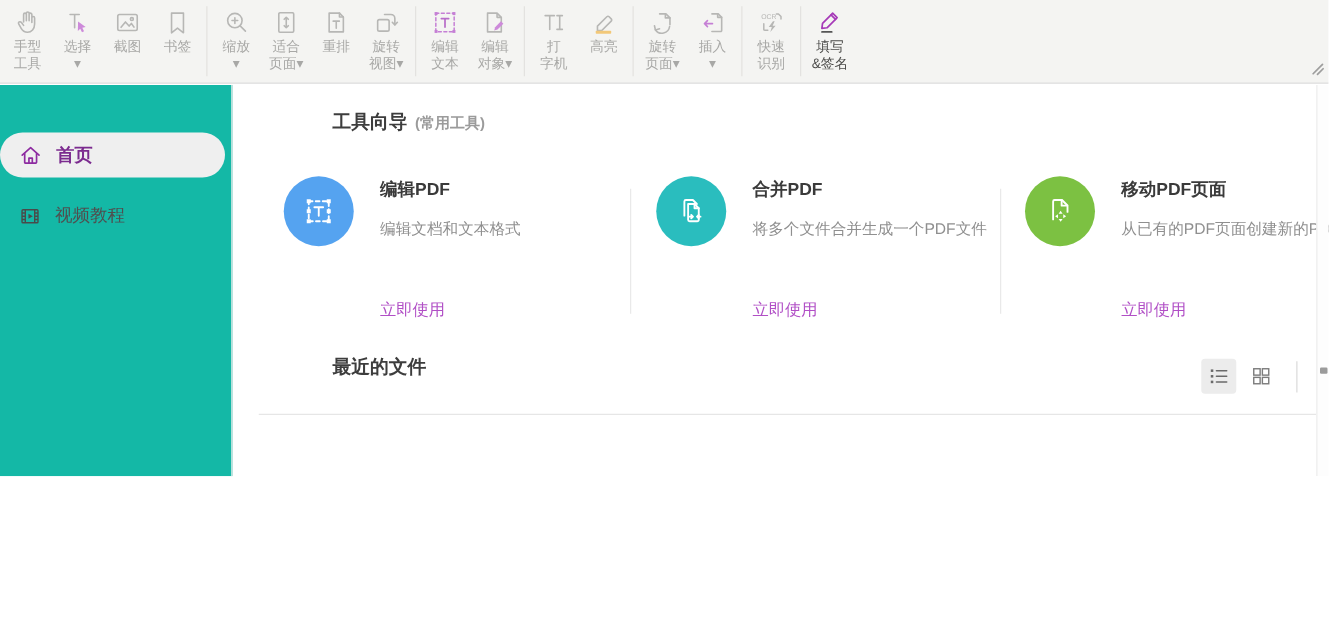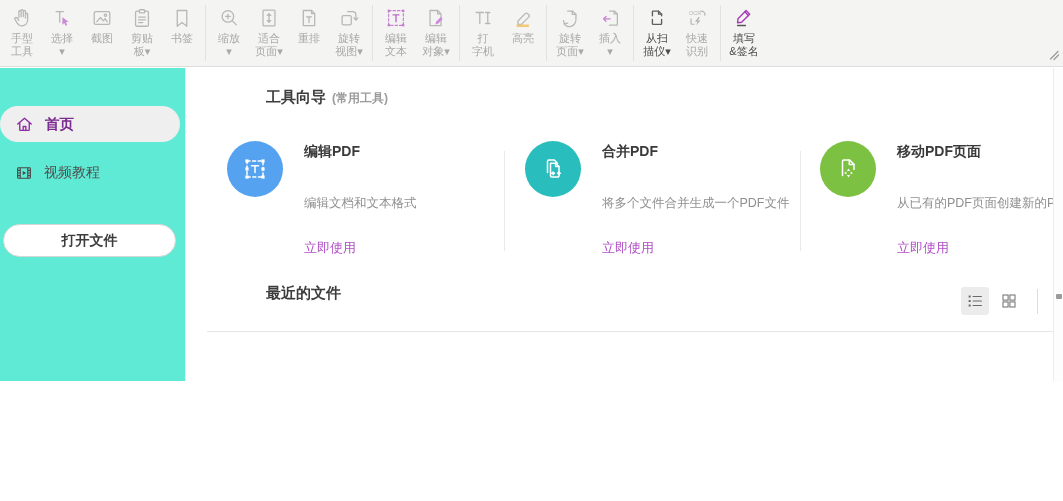--- a/index.html
+++ b/index.html
@@ -15,21 +15,21 @@
              align-items:center; gap:2px; color:#b7b7b5; cursor:default; }
   .tb-ico { height:24px; display:flex; align-items:center; justify-content:center; }
   .tb-lbl { font-size:11px; line-height:13px; color:#a8a8a6; text-align:center; white-space:pre-line; }
   .tb-item.enabled { color:#5f5f5d; }
   .tb-item.enabled .tb-lbl { color:#4c4c4a; }
   .tb-sep { width:1px; background:#e3e2e0; margin:5px 3px; }
   .tb-collapse { position:absolute; right:3px; top:49px; }
 
   
   .sidebar { position:absolute; top:68px; left:0; width:186px; bottom:0;
-             background:#5eead4; border-right:1px solid #ececec; }
+             background:#14b8a6; border-right:1px solid #ececec; }
   .nav-item { position:absolute; left:0; width:180px; height:36px; border-radius:18px;
               display:flex; align-items:center; cursor:pointer; }
   .nav-item .nico { margin-left:15px; display:flex; }
   .nav-item .nlbl { margin-left:11px; font-size:14px; color:#4f4f4f; }
   .nav-home { top:38px; background:#efefef; }
   .nav-home .nlbl { color:#7b2b8f; font-weight:bold; font-size:14.5px; }
   .nav-videos { top:87px; }
   .open-file-btn { position:absolute; top:156px; left:3px; width:173px; height:33px;
               border:1px solid #d6d6d6; border-radius:17px; background:#fff;
               display:flex; align-items:center; justify-content:center;
@@ -41,21 +41,21 @@
   .tools-head { position:absolute; left:35px; top:20px; display:flex; align-items:baseline; gap:6px; }
   .tools-sub { font-size:12px; color:#9b9b9b; font-weight:bold; }
 
   .card { position:absolute; top:71px; width:285px; height:112px; cursor:default; }
   .card-ico { position:absolute; left:5px; top:2px; width:56px; height:56px; border-radius:50%;
               display:flex; align-items:center; justify-content:center; }
   .c-blue  { background:#55a3f0; }
   .c-teal  { background:#2abdbe; }
   .c-green { background:#7cc142; }
   .card-title { position:absolute; left:82px; top:4px; font-size:14px; font-weight:bold; color:#3a3a3a; }
-  .card-desc  { position:absolute; left:82px; top:36px; font-size:12.5px; color:#8f8f8f; white-space:nowrap;margin-top:20px; }
+  .card-desc  { position:absolute; left:82px; top:36px; font-size:12.5px; color:#8f8f8f; white-space:nowrap; }
   .card-link  { position:absolute; left:82px; top:100px; font-size:13px; color:#b14fc6; cursor:pointer; }
   .card-sep { position:absolute; top:83px; width:1px; height:100px; background:#e9e9e9; }
 
   .recent-title { position:absolute; left:35px; top:216px; }
   .view-btn { position:absolute; top:219px; width:28px; height:28px; border-radius:3px;
               display:flex; align-items:center; justify-content:center; cursor:pointer; }
   .view-btn.active { background:#ececec; }
   .view-sep { position:absolute; left:850px; top:221px; width:1px; height:25px; background:#dcdcdc; }
   .recent-hr { position:absolute; left:20px; right:0; top:263px; height:1px; background:#e6e6e6; }
 
@@ -109,31 +109,20 @@
       <span class="tb-ico">
         <svg width="22" height="22" viewBox="0 0 24 24" fill="none" stroke="currentColor" stroke-width="1.4" stroke-linejoin="round">
           <rect x="3.5" y="5" width="17" height="14" rx="1.5"></rect>
           <circle cx="15.8" cy="9" r="1.3"></circle>
           <path d="M6 16.5l4.2-5 3.2 3.6 2-2.3 2.6 3.7"></path>
         </svg>
       </span>
       <span class="tb-lbl">截图</span>
     </div>
 
-    <div class="tb-item">
-      <span class="tb-ico">
-        <svg width="22" height="22" viewBox="0 0 24 24" fill="none" stroke="currentColor" stroke-width="1.4" stroke-linecap="round" stroke-linejoin="round">
-          <rect x="5" y="4.5" width="14" height="16.5" rx="1.5"></rect>
-          <rect x="9" y="3" width="6" height="3.4" rx="1" fill="#f4f4f2"></rect>
-          <path d="M8.3 11h7.4M8.3 14h7.4M8.3 17h4.5"></path>
-        </svg>
-      </span>
-      <span class="tb-lbl">剪贴
-板▾</span>
-    </div>
 
     <div class="tb-item">
       <span class="tb-ico">
         <svg width="22" height="22" viewBox="0 0 24 24" fill="none" stroke="currentColor" stroke-width="1.4" stroke-linejoin="round">
           <path d="M6.8 3.8h10.4V21l-5.2-4.1L6.8 21z"></path>
         </svg>
       </span>
       <span class="tb-lbl">书签</span>
     </div>
 
@@ -259,31 +248,20 @@
           <path d="M16.5 4.5v3h3.5"></path>
           <path d="M12 13H5M7.6 10.4L5 13l2.6 2.6" stroke="#c57fd5"></path>
         </svg>
       </span>
       <span class="tb-lbl">插入
 ▾</span>
     </div>
 
     <div class="tb-sep"></div>
 
-    <div class="tb-item enabled">
-      <span class="tb-ico">
-        <svg width="22" height="22" viewBox="0 0 24 24" fill="none" stroke="currentColor" stroke-width="1.5" stroke-linecap="round" stroke-linejoin="round">
-          <path d="M7 9.5V5.3a.8.8 0 0 1 .8-.8h5.9l3.3 3.3v1.7"></path>
-          <path d="M13.7 4.5v3.3H17"></path>
-          <path d="M17 13.5v4.7a.8.8 0 0 1-.8.8H7.8a.8.8 0 0 1-.8-.8v-4.7"></path>
-        </svg>
-      </span>
-      <span class="tb-lbl">从扫
-描仪▾</span>
-    </div>
 
     <div class="tb-item">
       <span class="tb-ico">
         <svg width="22" height="22" viewBox="0 0 24 24" fill="none" stroke="currentColor" stroke-width="1.3" stroke-linecap="round" stroke-linejoin="round">
           <text x="3.2" y="9" font-size="6" fill="currentColor" stroke="none" font-family="Liberation Sans, sans-serif">OCR</text>
           <path d="M16.5 4.5h1.8l2.2 2.2V9"></path>
           <path d="M5.5 13v5a.8.8 0 0 0 .8.8H9"></path>
           <path d="M13.5 11L9.8 16h2.7l-1.3 4.3 4.6-5.5h-2.6l1.8-3.8z" fill="currentColor" stroke="none"></path>
         </svg>
       </span>
@@ -329,23 +307,20 @@
       <span class="nico">
         <svg width="18" height="18" viewBox="0 0 24 24" fill="none" stroke="#4a4a4a" stroke-width="1.5" stroke-linejoin="round">
           <rect x="3.5" y="5" width="17" height="14" rx="1"></rect>
           <path d="M7 5v14M17 5v14M3.5 8.5H7M3.5 12H7M3.5 15.5H7M17 8.5h3.5M17 12h3.5M17 15.5h3.5"></path>
           <path d="M10.3 9.3l4.7 2.7-4.7 2.7z" fill="#4a4a4a" stroke="none"></path>
         </svg>
       </span>
       <span class="nlbl">视频教程</span>
     </div>
 
-    <div class="open-file-btn">
-      <span>打开文件</span>
-    </div>
   </div>
 
   <div class="main">
 
     <div class="tools-head">
       <span class="sec-title">工具向导</span>
       <span class="tools-sub">(常用工具)</span>
     </div>
 
     <div class="card" style="left:35px;">

